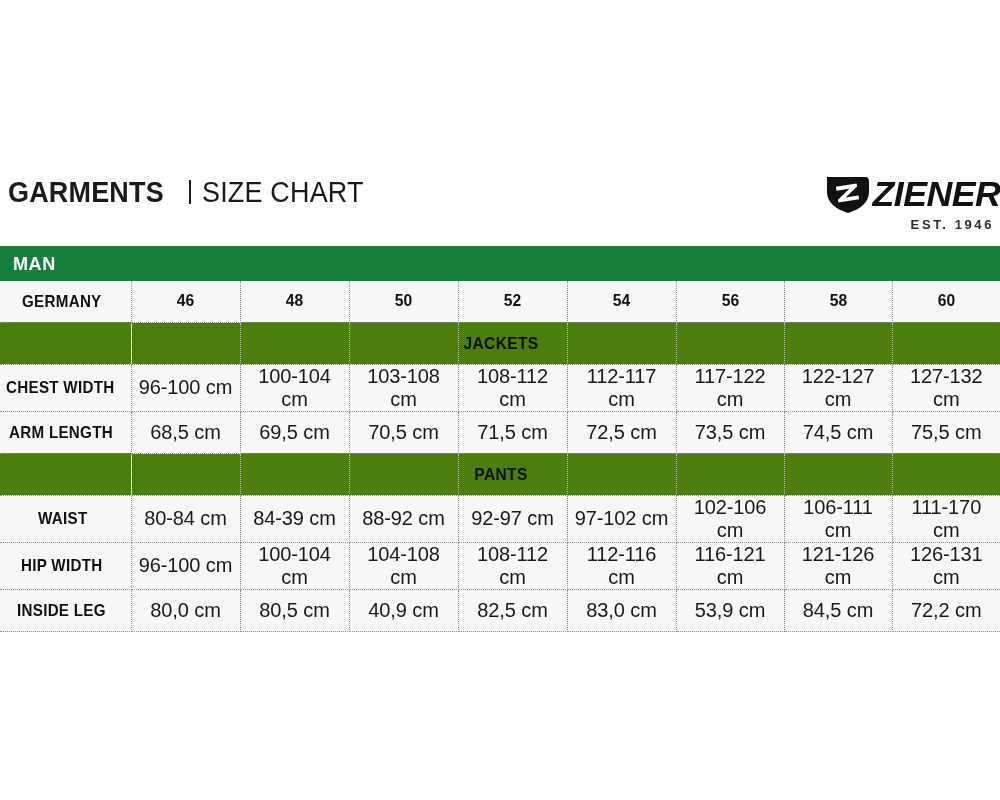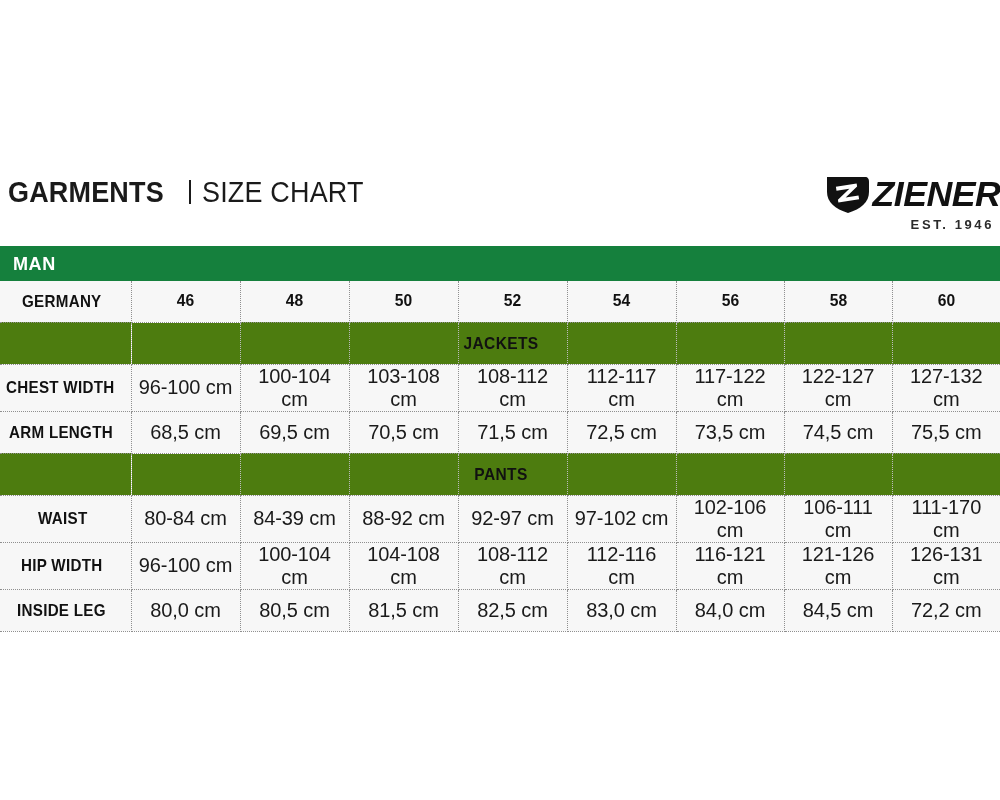--- a/index.html
+++ b/index.html
@@ -371,24 +371,24 @@
           <td><span class="cellval">121-126 cm</span></td>
           <td class="last-col"><span class="cellval">126-131 cm</span></td>
         </tr>
 
         <tr>
           <td class="label-cell">
             <span class="rowlabel">INSIDE LEG</span>
           </td>
           <td><span class="cellval">80,0 cm</span></td>
           <td><span class="cellval">80,5 cm</span></td>
-          <td><span class="cellval">81,5 cm</span></td>
+          <td><span class="cellval">40,9 cm</span></td>
           <td><span class="cellval">82,5 cm</span></td>
           <td><span class="cellval">83,0 cm</span></td>
-          <td><span class="cellval">84,0 cm</span></td>
+          <td><span class="cellval">53,9 cm</span></td>
           <td><span class="cellval">84,5 cm</span></td>
           <td class="last-col"><span class="cellval">72,2 cm</span></td>
         </tr>
 
       </tbody>
     </table>
   </div>
 
 </div>
 

